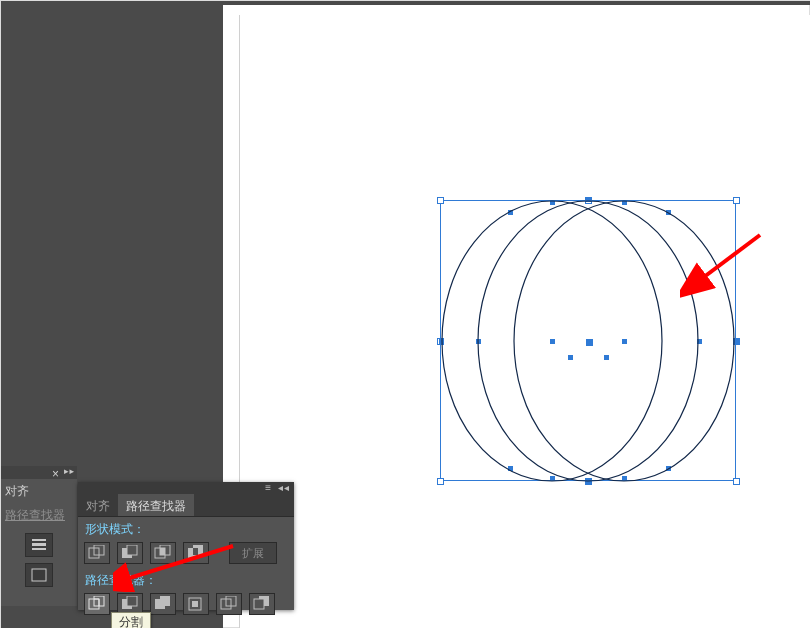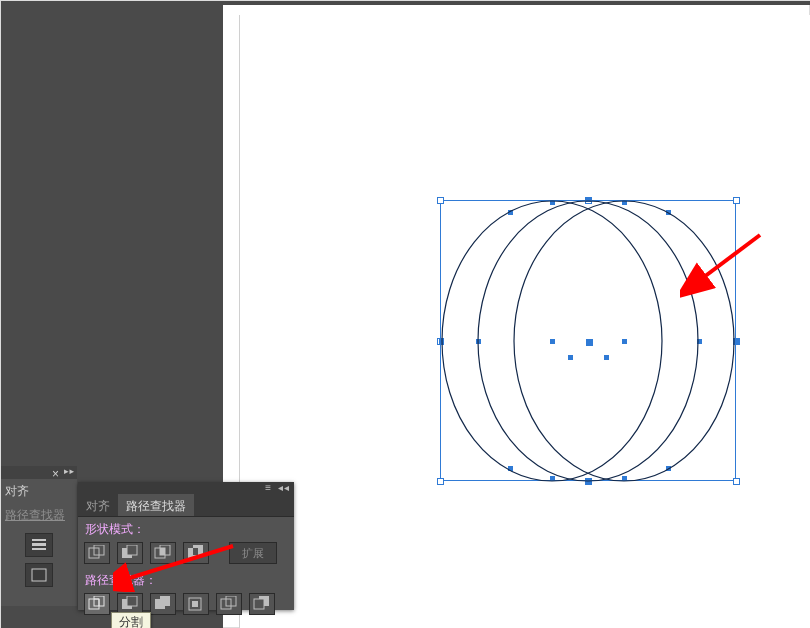--- a/index.html
+++ b/index.html
@@ -42,21 +42,21 @@
   .panel-big {
     position: absolute; left: 77px; top: 481px; width: 216px; height: 128px;
     background: #535353; color: #cfcfcf; font-size: 12px;
     box-shadow: 0 1px 4px rgba(0,0,0,0.5);
   }
   .panel-big .topbar { height: 12px; background: #3a3a3a; position: relative; }
   .panel-big .topbar .rchev { position: absolute; right: 4px; top: 0; font-size: 10px; color: #bcbcbc; letter-spacing: 1px; }
   .tabs { display: flex; height: 22px; background: #3a3a3a; border-bottom: 1px solid #2b2b2b; }
   .ptab { padding: 4px 8px; font-size: 12px; color: #9e9e9e; cursor: default; }
   .ptab.active { background: #535353; color: #dcdcdc; }
-  .section-label { padding: 4px 7px 2px; color: #f0abfc; font-size: 12px; }
+  .section-label { padding: 4px 7px 2px; color: #7dd3fc; font-size: 12px; }
   .row { display: flex; padding: 2px 6px 4px; gap: 7px; align-items: center; }
   .pf-btn {
     width: 24px; height: 20px; background: #535353; border: 1px solid #2a2a2a;
     display: flex; align-items: center; justify-content: center; cursor: default;
   }
   .pf-btn svg { display: block; }
   .expand-btn {
     width: 46px; height: 20px; border: 1px solid #2a2a2a; background: #434343;
     color: #8b8b8b; font-size: 11px; text-align: center; line-height: 20px;
   }

